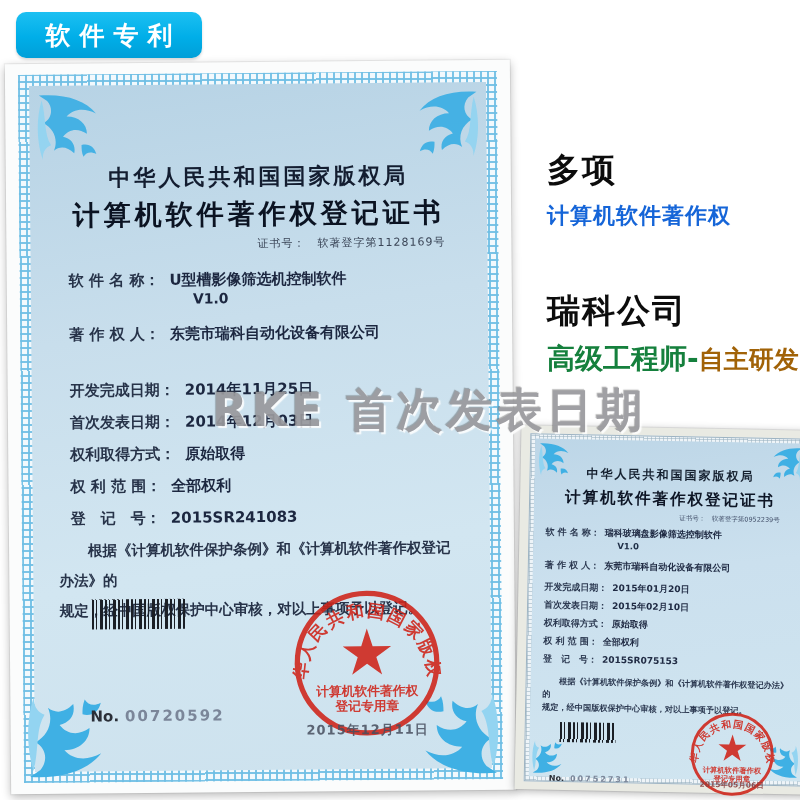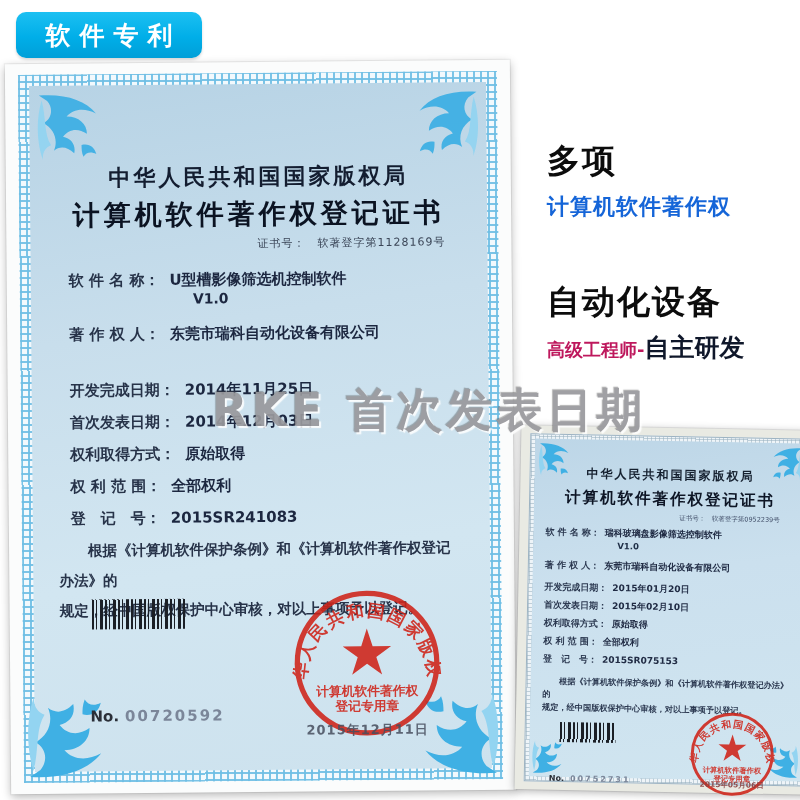--- a/index.html
+++ b/index.html
@@ -73,27 +73,27 @@
 
   .seal { position:absolute; opacity:.88; }
   .m-seal { top:505px; left:258px; width:150px; height:150px; }
   .m-date { position:absolute; top:638px; left:258px; width:150px; text-align:center;
     font-size:13px; font-weight:bold; color:#474e5e; letter-spacing:1px; opacity:.85; }
   .m-serial { position:absolute; top:622px; left:56px; font-size:15px; }
   .serial-prefix { font-weight:bold; color:#2a2f38; margin-right:6px; }
   .serial-num { color:#76markdown829a; color:#7b8699; letter-spacing:2px; font-weight:bold; }
 
   
-  .promo { position:absolute; left:547px; top:139px; z-index:5; }
+  .promo { position:absolute; left:547px; top:148px; z-index:5; }
   .promo .big { font-size:33px; font-weight:bold; color:#0c0c0c; letter-spacing:2px; }
   .promo .sub { font-size:22px; font-weight:bold; color:#1565d8; margin-top:8px; letter-spacing:1px; }
   .promo .gap { height:58px; }
   .promo .mix { margin-top:6px; font-weight:bold; white-space:nowrap; }
-  .promo .mix .blue { color:#be185d; font-size:18px; }
-  .promo .mix .black { color:#0f172a; font-size:25px; }
+  .promo .mix .blue { color:#15803d; font-size:28px; }
+  .promo .mix .black { color:#a16207; font-size:25px; }
 
   
   .cert-small { position:absolute; left:518px; top:428px; width:300px; height:364px;
     transform:rotate(1.1deg); z-index:20; padding:8px 9px;
     background:#e9eae3; box-shadow:0 2px 8px rgba(0,0,0,.3), 0 0 0 1px rgba(0,0,0,.08); }
   .s-frame { width:100%; height:100%; border:1px solid #9db3c2; padding:4px;
     background:
       repeating-linear-gradient(90deg, rgba(150,175,190,.55) 0 1px, rgba(0,0,0,0) 1px 4px),
       repeating-linear-gradient(0deg, rgba(150,175,190,.55) 0 1px, rgba(0,0,0,0) 1px 4px),
       #eef4f8; }
@@ -209,21 +209,21 @@
     </div>
   </div>
 </div>
 
 <div class="watermark">RKE 首次发表日期</div>
 
 <div class="promo">
   <div class="big">多项</div>
   <div class="sub">计算机软件著作权</div>
   <div class="gap"></div>
-  <div class="big">自动化设备</div>
+  <div class="big">瑞科公司</div>
   <div class="mix">
     <span class="blue">高级工程师-</span><span class="black">自主研发</span>
   </div>
 </div>
 
 <div class="cert-small">
   <div class="s-frame">
     <div class="s-inner">
 
       <svg class="fl-s s-fl tl" viewBox="0 0 100 100">

